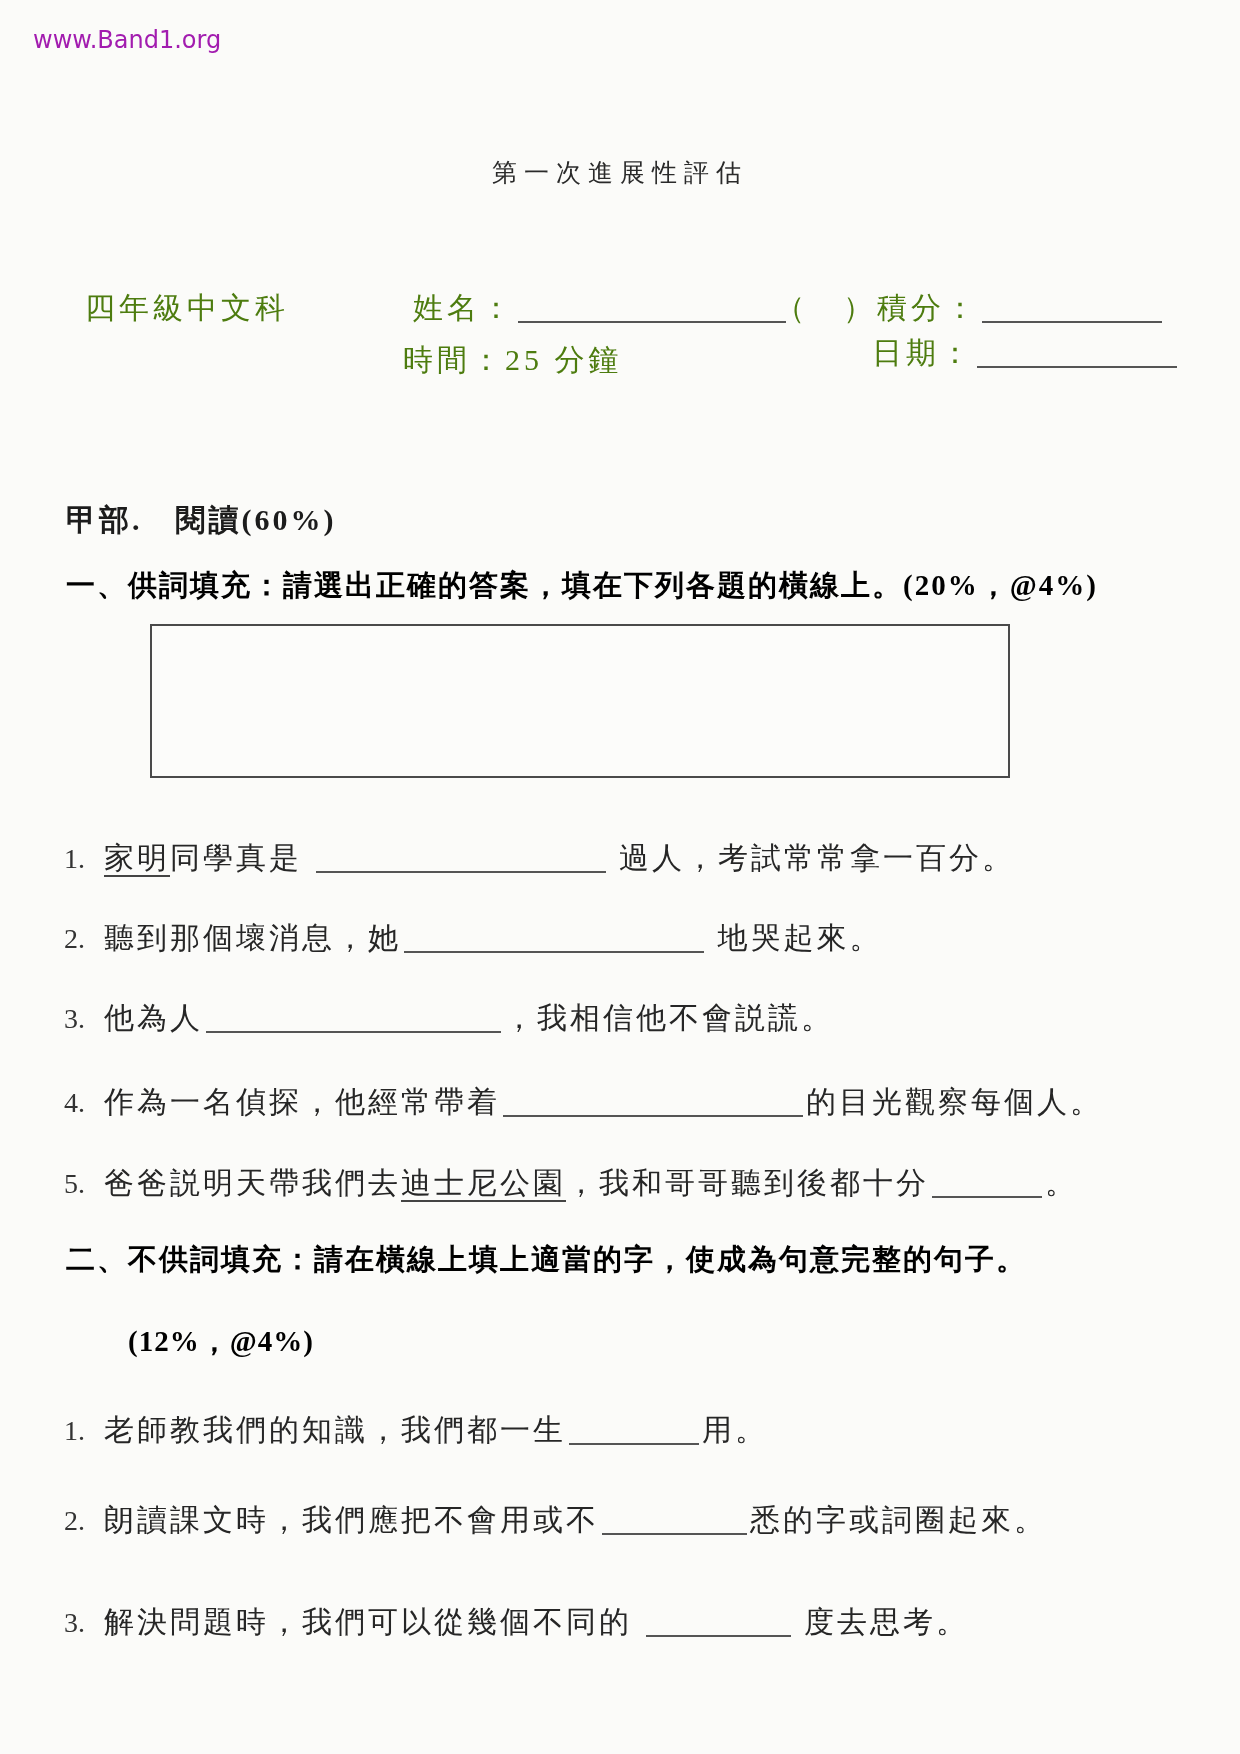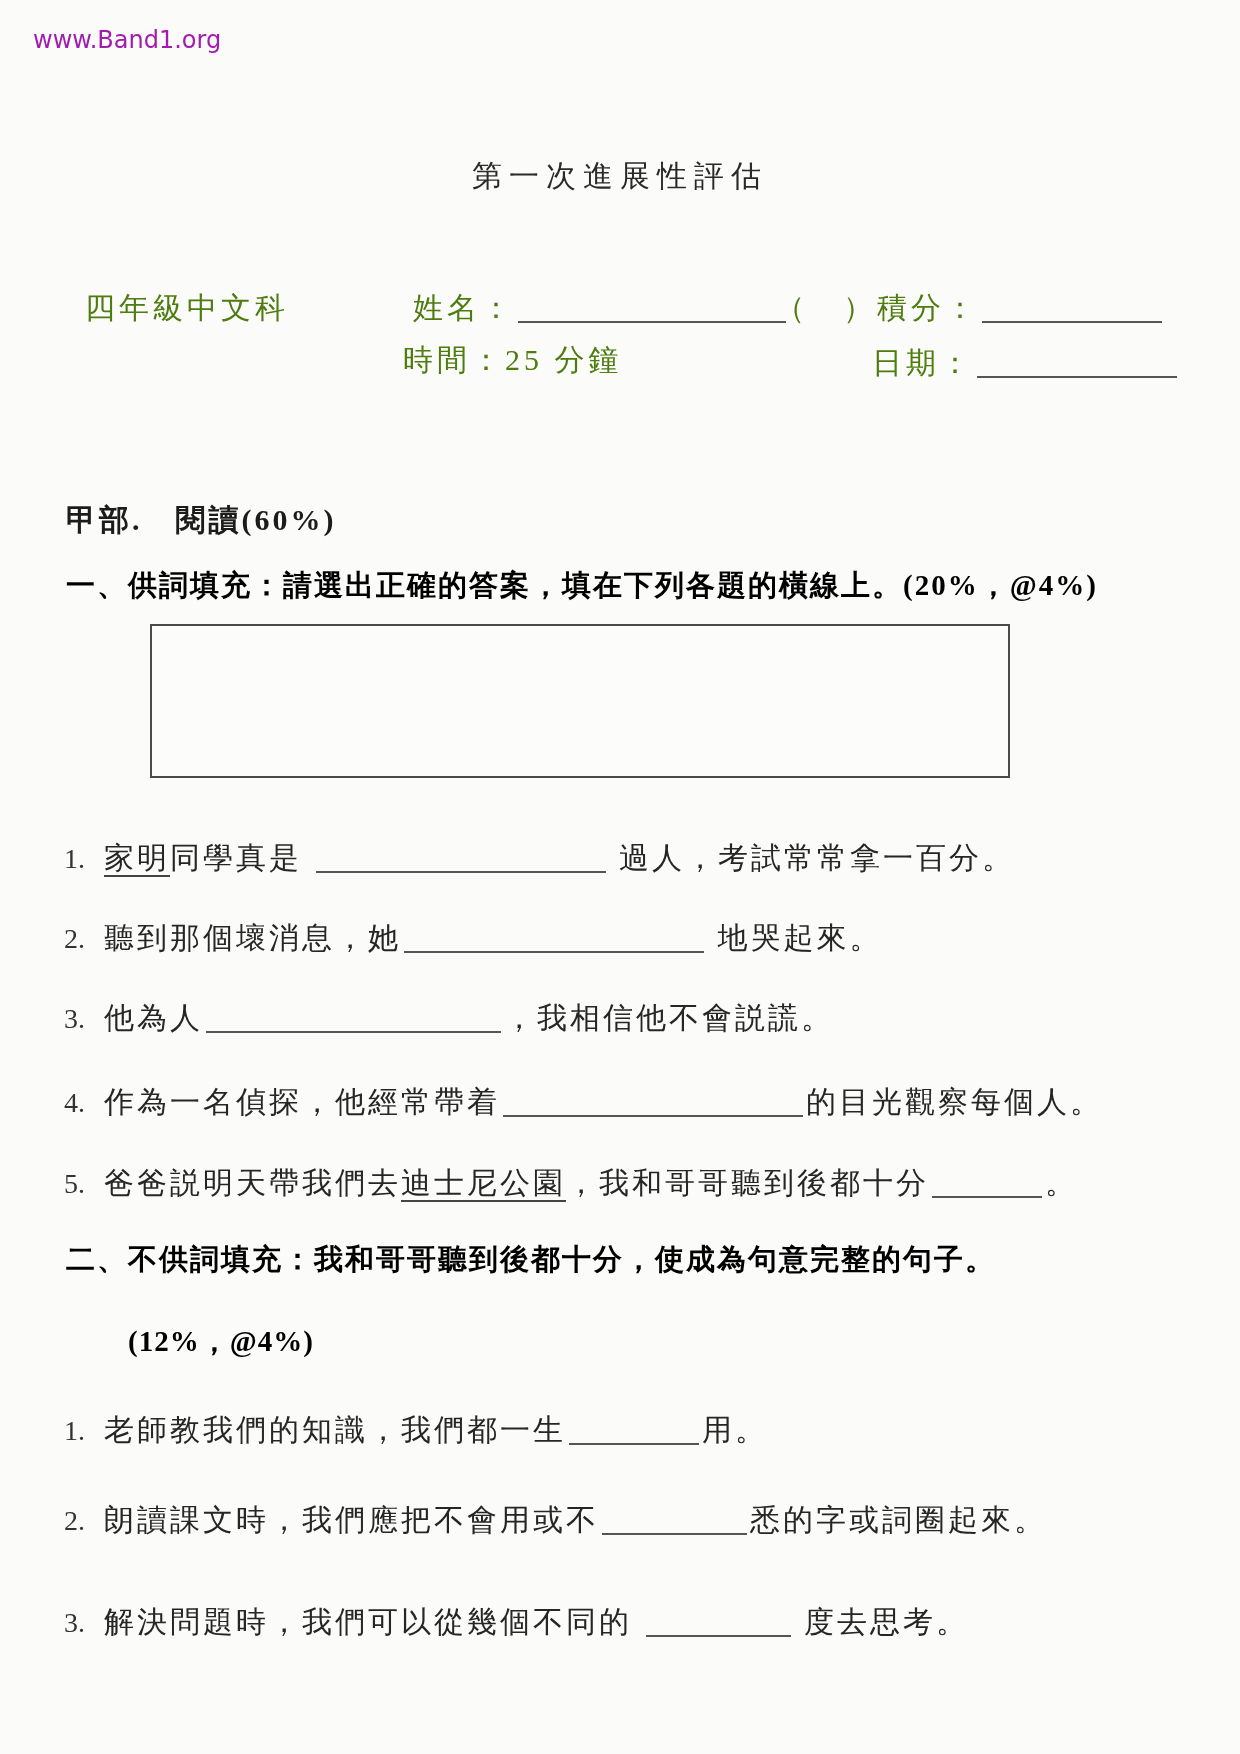--- a/index.html
+++ b/index.html
@@ -11,21 +11,21 @@
   }
   .page { position:relative; width:1240px; height:1754px; overflow:hidden; }
 
   .watermark {
     position:absolute; left:33px; top:26px;
     font-family:"DejaVu Sans","Liberation Sans",sans-serif;
     font-size:24px; color:#a21caf;
   }
   .title {
     position:absolute; left:0; top:156px; width:100%;
-    text-align:center; font-size:30px; letter-spacing:7px;
+    text-align:center; font-size:25px; letter-spacing:7px;
     color:#2a2a2a;
   }
 
   .hitem { position:absolute; font-size:30px; letter-spacing:4px; white-space:nowrap; color:#4d7c0f; }
 
   .blank {
     display:inline-block;
     border-bottom:2px solid #555;
     height:26px; vertical-align:-5px;
     margin:0 3px;
@@ -76,41 +76,41 @@
 
   <div class="hitem" style="left:85px; top:288px;">四年級中文科</div>
   <div class="hitem" style="left:413px; top:288px;">
     <span>姓名：</span><span class="blank" style="width:268px;"></span>
   </div>
   <div class="hitem" style="left:775px; top:288px;">
     <span>（　）積分：</span><span class="blank" style="width:180px;"></span>
   </div>
 
   <div class="hitem" style="left:403px; top:340px;">時間：25 分鐘</div>
-  <div class="hitem" style="left:872px; top:343px;">
+  <div class="hitem" style="left:872px; top:333px;">
     <span>日期：</span><span class="blank" style="width:200px;"></span>
   </div>
 
 
   <div class="heading-a">甲部.　閱讀(60%)</div>
 
   <div class="instr instr1">一、供詞填充：請選出正確的答案，填在下列各題的橫線上。(20%，@4%)</div>
 
   <div class="wordbox" id="wordbox">
     </div>
 
   <div id="p1questions">
       <div class="q" style="top: 838px;"><span class="qno">1.</span><span class="uline">家明</span><span>同學真是 </span><span class="blank" style="width: 290px;"></span><span> 過人，考試常常拿一百分。</span></div>
       <div class="q" style="top: 918px;"><span class="qno">2.</span><span>聽到那個壞消息，她</span><span class="blank" style="width: 300px;"></span><span> 地哭起來。</span></div>
       <div class="q" style="top: 998px;"><span class="qno">3.</span><span>他為人</span><span class="blank" style="width: 295px;"></span><span>，我相信他不會説謊。</span></div>
       <div class="q" style="top: 1082px;"><span class="qno">4.</span><span>作為一名偵探，他經常帶着</span><span class="blank" style="width: 300px;"></span><span>的目光觀察每個人。</span></div>
       <div class="q" style="top: 1163px;"><span class="qno">5.</span><span>爸爸説明天帶我們去</span><span class="uline">迪士尼公園</span><span>，我和哥哥聽到後都十分</span><span class="blank" style="width: 110px;"></span><span>。</span></div>
     </div>
 
-  <div class="instr instr2">二、不供詞填充：我和哥哥聽到後都十分，使成為句意完整的句子。</div>
+  <div class="instr instr2">二、不供詞填充：請在橫線上填上適當的字，使成為句意完整的句子。</div>
   <div class="instr instr2b">(12%，@4%)</div>
 
   <div id="p2questions">
       <div class="q" style="top: 1410px;"><span class="qno">1.</span><span>老師教我們的知識，我們都一生</span><span class="blank" style="width: 130px;"></span><span>用。</span></div>
       <div class="q" style="top: 1500px;"><span class="qno">2.</span><span>朗讀課文時，我們應把不會用或不</span><span class="blank" style="width: 145px;"></span><span>悉的字或詞圈起來。</span></div>
       <div class="q" style="top: 1602px;"><span class="qno">3.</span><span>解決問題時，我們可以從幾個不同的 </span><span class="blank" style="width: 145px;"></span><span> 度去思考。</span></div>
     </div>
 
 </div>
 

